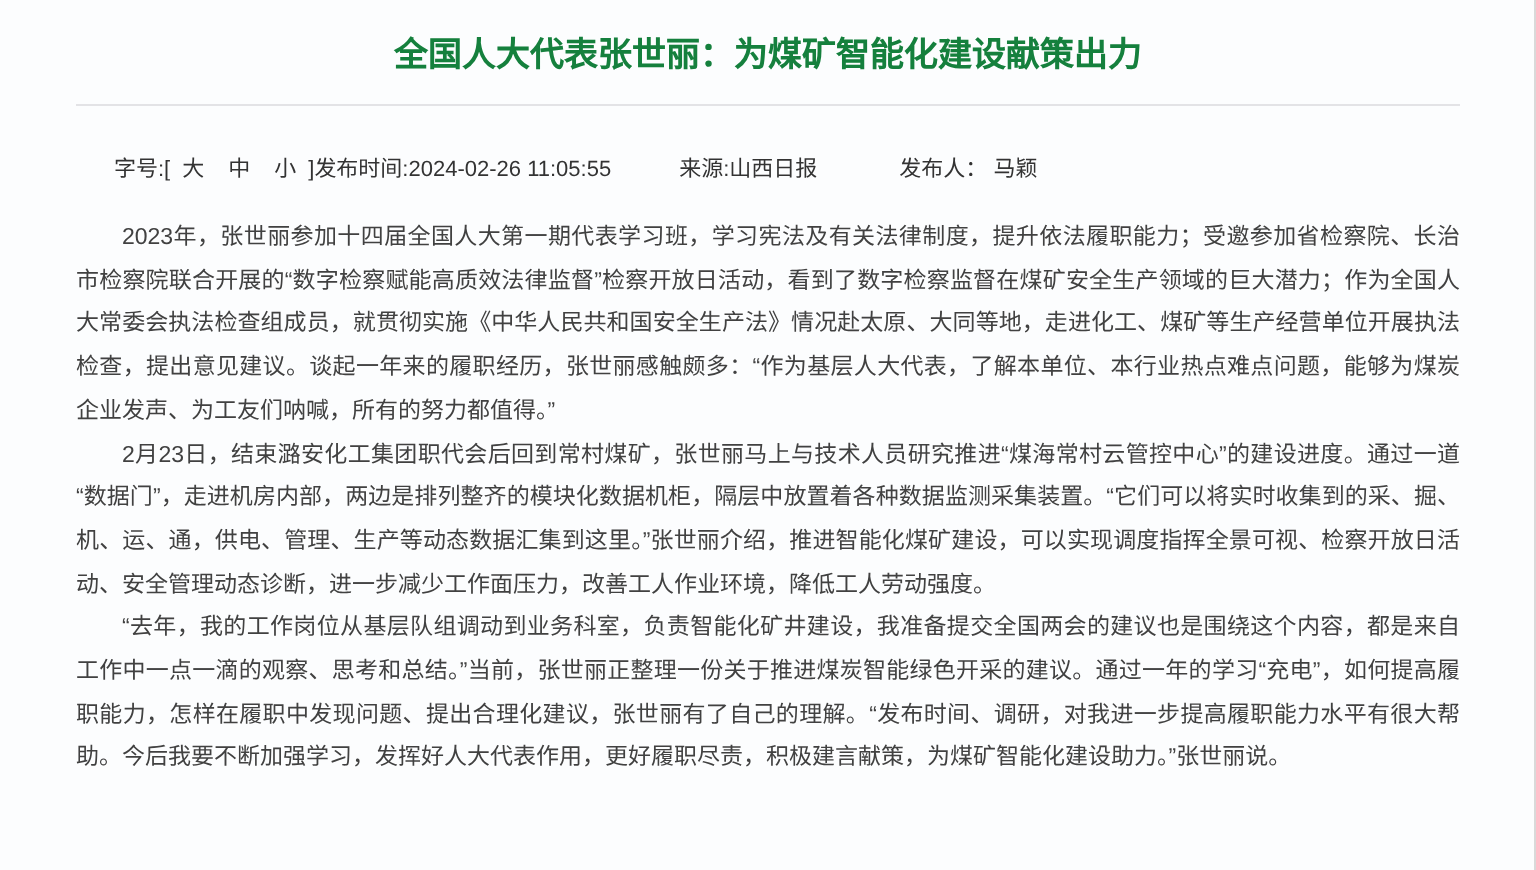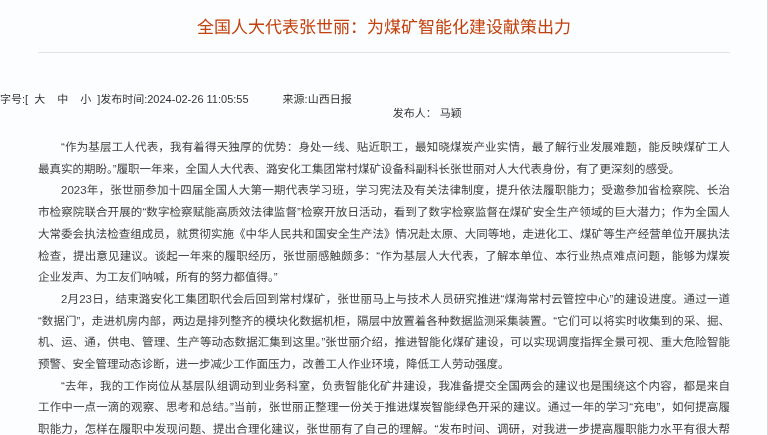--- a/index.html
+++ b/index.html
@@ -11,49 +11,50 @@
     overflow: hidden;
     border-right: 1px solid #d9d9d9;
   }
   .page { width: 768px; height: 435px; position: relative; }
 
   h1.title {
     margin-top: 17px;
     text-align: center;
     font-size: 17px;
     line-height: 22px;
-    font-weight: normal;
-    color: #c2410c;
+    font-weight: bold;
+    color: #15803d;
   }
 
   .divider {
     border: none;
     border-top: 1px solid #e3e3e6;
     margin: 13px 38px 0 38px;
   }
 
   .meta {
     display: flex;
     align-items: center;
+    padding-left: 57px;
     margin-top: 24px;
     font-size: 11px;
     line-height: 16px;
     color: #333333;
     white-space: nowrap;
   }
   .meta .fs-group { display: inline-flex; align-items: center; }
   .meta .fs-opt {
     margin: 0 6px;
     color: #333333;
     text-decoration: none;
     cursor: pointer;
   }
   .meta .m-time { margin-left: 0; }
   .meta .m-src  { margin-left: 34px; }
-  .meta .m-pub  { margin-left: 41px; margin-top: 28px; }
+  .meta .m-pub  { margin-left: 41px; }
 
   .article {
     margin: 16px 38px 0 38px;
     font-size: 11.5px;
     line-height: 21.7px;
     text-align: justify;
     color: #414141;
   }
   .article p {
     text-indent: 2em;
@@ -76,19 +77,18 @@
       <a class="fs-opt">中</a>
       <a class="fs-opt">小</a>
       <span>]</span>
     </span>
     <span class="m-time">发布时间:2024-02-26 11:05:55</span>
     <span class="m-src">来源:山西日报</span>
     <span class="m-pub">发布人： 马颖</span>
   </div>
 
   <div class="article">
-      <p>“作为基层工人代表，我有着得天独厚的优势：身处一线、贴近职工，最知晓煤炭产业实情，最了解行业发展难题，能反映煤矿工人最真实的期盼。”履职一年来，全国人大代表、潞安化工集团常村煤矿设备科副科长张世丽对人大代表身份，有了更深刻的感受。</p>
       <p>2023年，张世丽参加十四届全国人大第一期代表学习班，学习宪法及有关法律制度，提升依法履职能力；受邀参加省检察院、长治市检察院联合开展的“数字检察赋能高质效法律监督”检察开放日活动，看到了数字检察监督在煤矿安全生产领域的巨大潜力；作为全国人大常委会执法检查组成员，就贯彻实施《中华人民共和国安全生产法》情况赴太原、大同等地，走进化工、煤矿等生产经营单位开展执法检查，提出意见建议。谈起一年来的履职经历，张世丽感触颇多：“作为基层人大代表，了解本单位、本行业热点难点问题，能够为煤炭企业发声、为工友们呐喊，所有的努力都值得。”</p>
-      <p>2月23日，结束潞安化工集团职代会后回到常村煤矿，张世丽马上与技术人员研究推进“煤海常村云管控中心”的建设进度。通过一道“数据门”，走进机房内部，两边是排列整齐的模块化数据机柜，隔层中放置着各种数据监测采集装置。“它们可以将实时收集到的采、掘、机、运、通，供电、管理、生产等动态数据汇集到这里。”张世丽介绍，推进智能化煤矿建设，可以实现调度指挥全景可视、重大危险智能预警、安全管理动态诊断，进一步减少工作面压力，改善工人作业环境，降低工人劳动强度。</p>
+      <p>2月23日，结束潞安化工集团职代会后回到常村煤矿，张世丽马上与技术人员研究推进“煤海常村云管控中心”的建设进度。通过一道“数据门”，走进机房内部，两边是排列整齐的模块化数据机柜，隔层中放置着各种数据监测采集装置。“它们可以将实时收集到的采、掘、机、运、通，供电、管理、生产等动态数据汇集到这里。”张世丽介绍，推进智能化煤矿建设，可以实现调度指挥全景可视、检察开放日活动、安全管理动态诊断，进一步减少工作面压力，改善工人作业环境，降低工人劳动强度。</p>
       <p>“去年，我的工作岗位从基层队组调动到业务科室，负责智能化矿井建设，我准备提交全国两会的建议也是围绕这个内容，都是来自工作中一点一滴的观察、思考和总结。”当前，张世丽正整理一份关于推进煤炭智能绿色开采的建议。通过一年的学习“充电”，如何提高履职能力，怎样在履职中发现问题、提出合理化建议，张世丽有了自己的理解。“发布时间、调研，对我进一步提高履职能力水平有很大帮助。今后我要不断加强学习，发挥好人大代表作用，更好履职尽责，积极建言献策，为煤矿智能化建设助力。”张世丽说。</p>
     </div>
 
 </div>
 
 </body></html>

